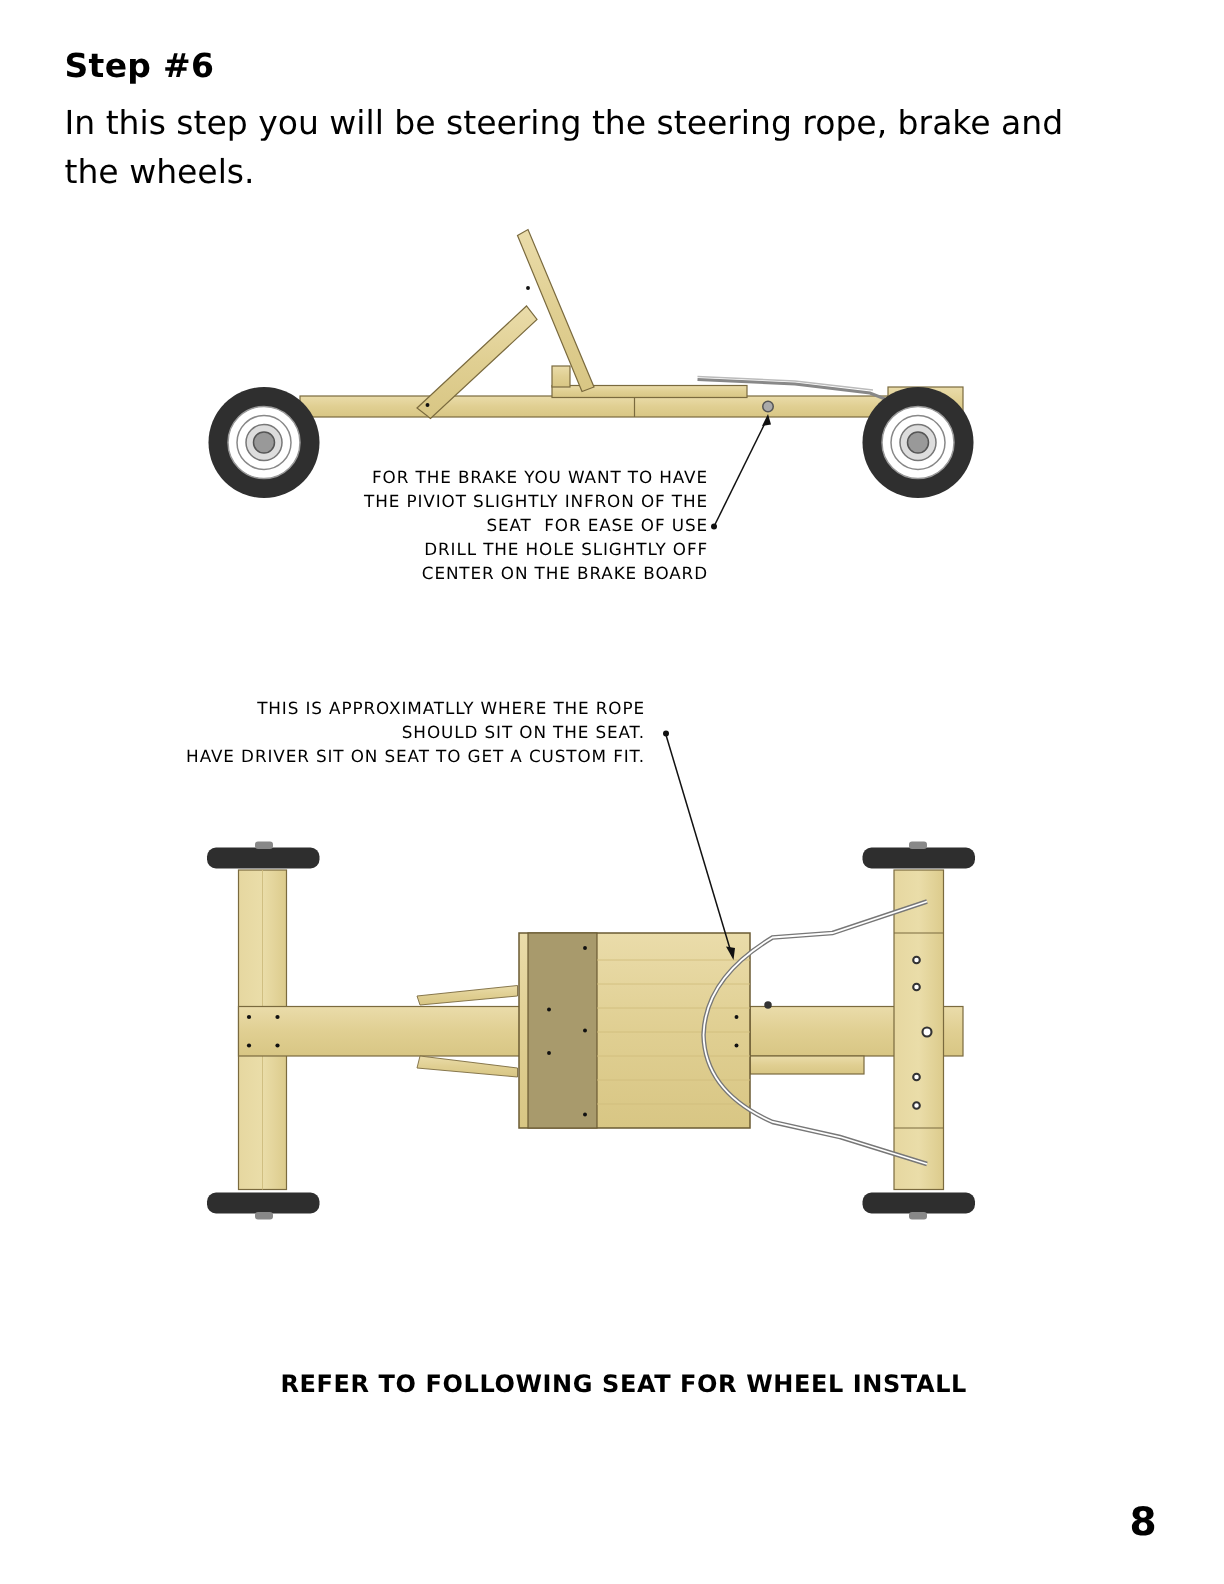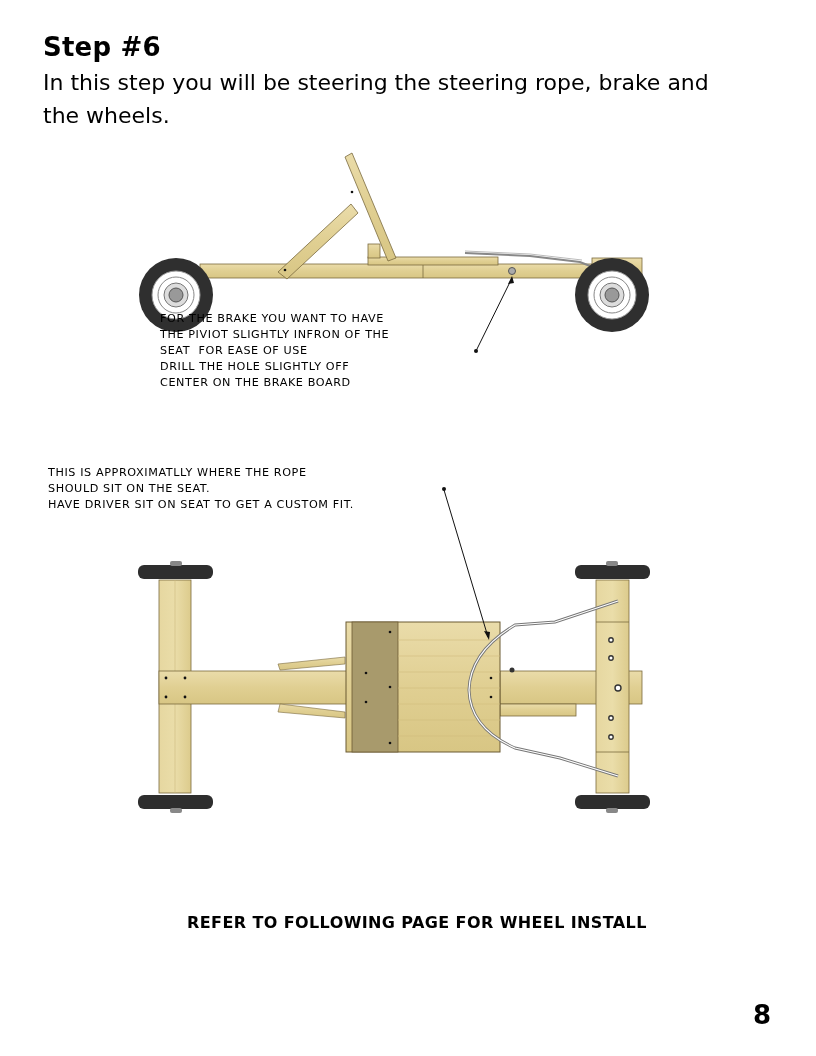--- a/index.html
+++ b/index.html
@@ -1,19 +1,19 @@
 <!DOCTYPE html>
 <html><head>
   <meta charset="utf-8">
   <style>
     html, body { margin: 0; padding: 0; background: #ffffff; }
     body { width: 816px; height: 1056px; position: relative; overflow: hidden; font-family: "DejaVu Sans", sans-serif; color: #000; }
-    .step-title { position: absolute; left: 43px; top: 32px; font-size: 26px; font-weight: bold; letter-spacing: 0.2px; }
+    .step-title { position: absolute; left: 43px; top: 32px; font-size: 22px; font-weight: bold; letter-spacing: 0.2px; }
     .intro { position: absolute; left: 43px; top: 66px; width: 700px; font-size: 22px; line-height: 33px; }
-    .callout { position: absolute; font-family: "DejaVu Sans", sans-serif; font-size: 11.2px; line-height: 16px; text-align: left; letter-spacing: 0.6px; white-space: pre; }
+    .callout { position: absolute; font-family: "DejaVu Sans", sans-serif; font-size: 11.2px; line-height: 16px; text-align: right; letter-spacing: 0.6px; white-space: pre; }
     .callout-brake { left: 160px; top: 311px; width: 312px; }
     .callout-rope { left: 48px; top: 465px; width: 382px; }
     .footer-note { position: absolute; left: 187px; top: 913px; font-size: 16px; font-weight: bold; letter-spacing: 0.4px; }
     .page-number { position: absolute; left: 753px; top: 1000px; font-size: 26px; font-weight: bold; }
     svg.diagram { position: absolute; left: 0; top: 0; }
   </style>
 </head>
 <body>
 
 <div class="step-title">Step #6</div>
@@ -151,14 +151,14 @@
 
 <div class="callout callout-brake">FOR THE BRAKE YOU WANT TO HAVE
 THE PIVIOT SLIGHTLY INFRON OF THE
 SEAT  FOR EASE OF USE
 DRILL THE HOLE SLIGHTLY OFF
 CENTER ON THE BRAKE BOARD</div>
 <div class="callout callout-rope">THIS IS APPROXIMATLLY WHERE THE ROPE
 SHOULD SIT ON THE SEAT.
 HAVE DRIVER SIT ON SEAT TO GET A CUSTOM FIT.</div>
 
-<div class="footer-note">REFER TO FOLLOWING PAGE FOR WHEEL INSTALL</div>
+<div class="footer-note">REFER TO FOLLOWING SEAT FOR WHEEL INSTALL</div>
 <div class="page-number">8</div>
 
 </body></html>

